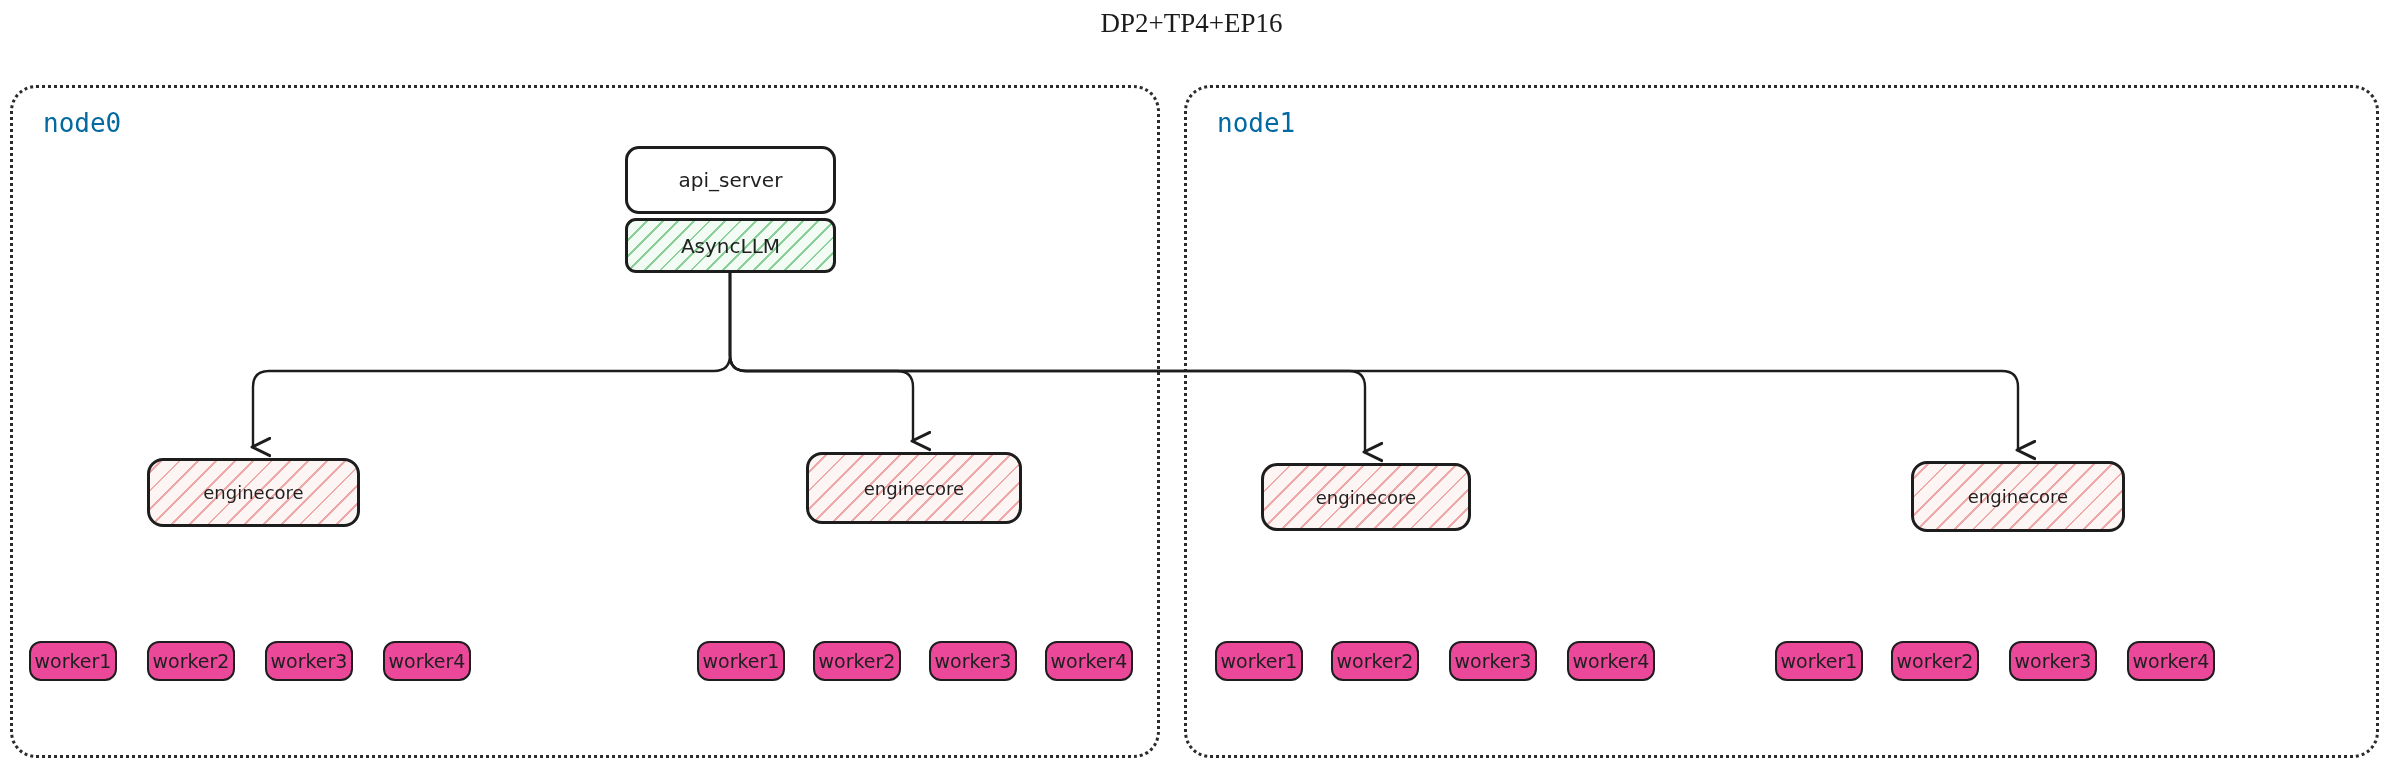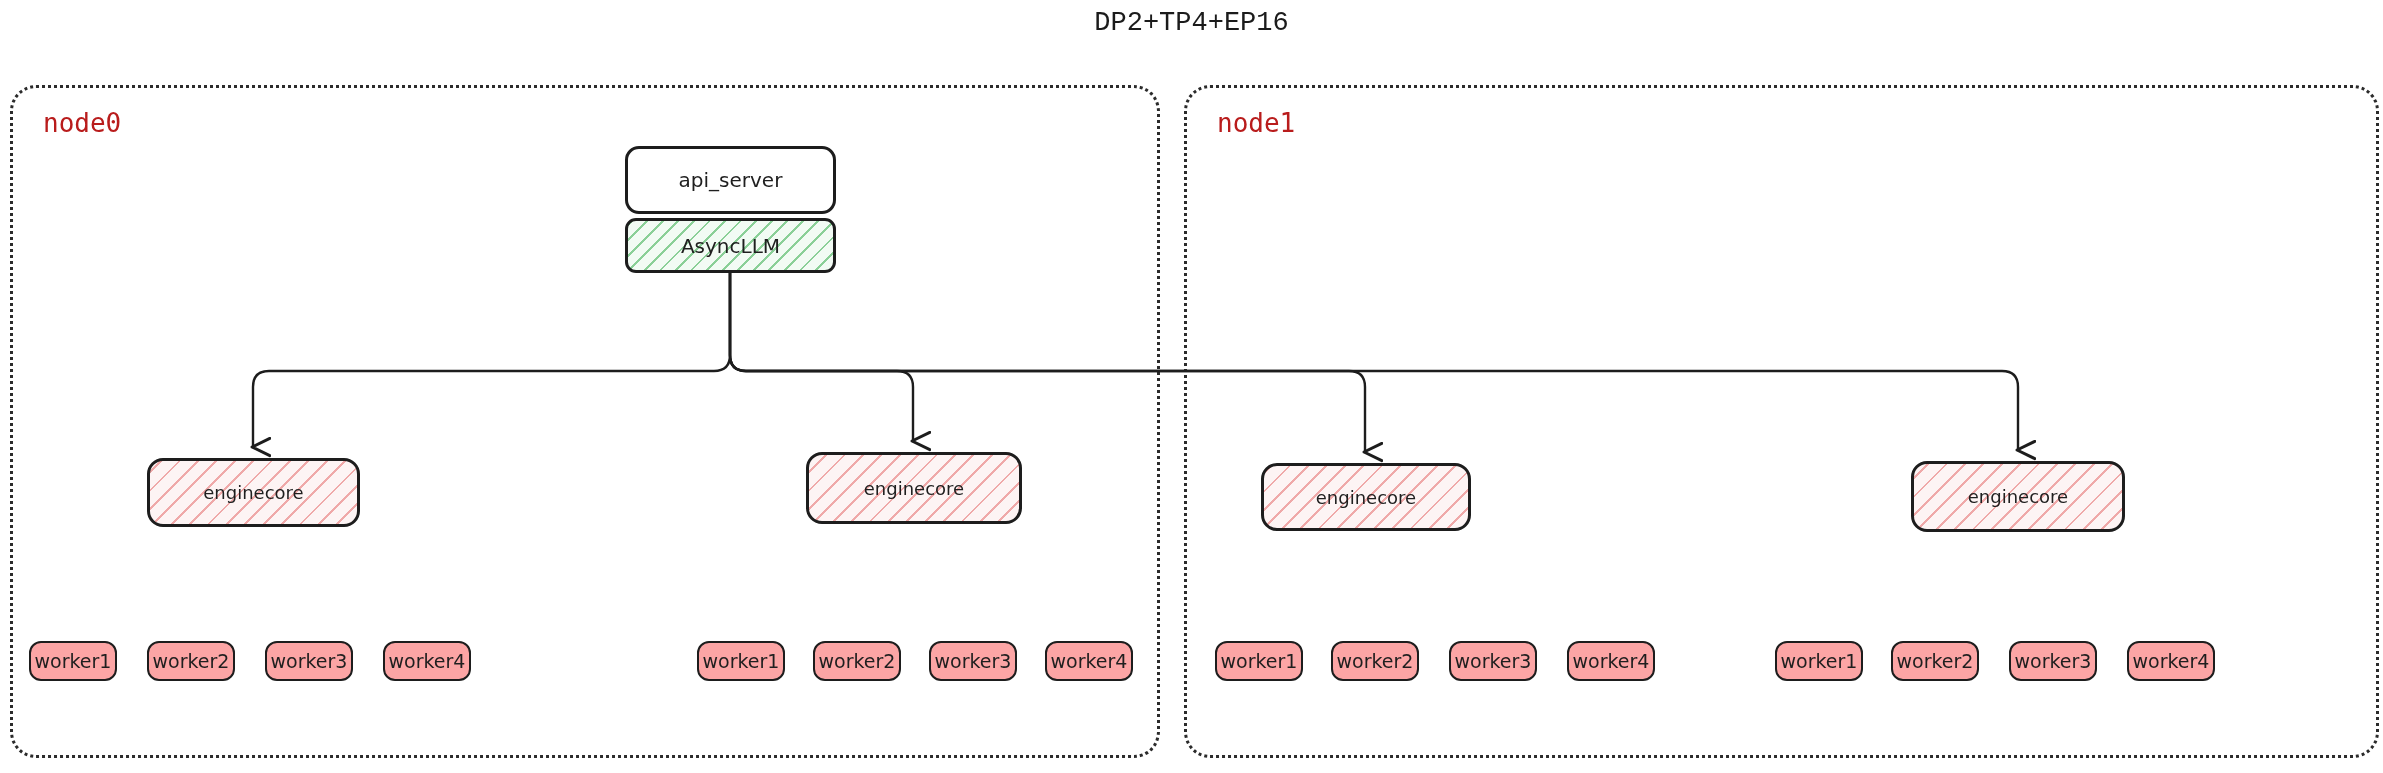--- a/index.html
+++ b/index.html
@@ -25,40 +25,40 @@
     height: 773px;
     pointer-events: none;
   }
 
   .diagram-title {
     position: absolute;
     left: 0;
     top: 8px;
     width: 2383px;
     text-align: center;
-    font-family: Liberation Mono, monospace;
+    font-family: Liberation Serif, serif;
     font-size: 27px;
     color: #1b1b1b;
     letter-spacing: 0px;
   }
 
   .node-group {
     position: absolute;
     border: 3px dotted #2b2b2b;
     border-radius: 26px;
     box-sizing: border-box;
     background: transparent;
   }
   .node-group-label {
     position: absolute;
     left: 30px;
     top: 20px;
     font-family: "DejaVu Sans Mono", monospace;
     font-size: 26px;
-    color: #b91c1c;
+    color: #0369a1;
   }
 
   .box {
     position: absolute;
     box-sizing: border-box;
     display: flex;
     align-items: center;
     justify-content: center;
     color: #1f1f1f;
     background: #ffffff;
@@ -97,21 +97,21 @@
        rgba(236, 150, 150, 0.8) 2px,
        rgba(255,255,255,0) 2px,
        rgba(255,255,255,0) 13px);
     align-items: center;
   }
 
   .box-worker {
     border: 2.5px solid #1d1d1d;
     border-radius: 12px;
     font-size: 19px;
-    background: #fca5a5;
+    background: #ec4899;
     z-index: 3;
   }
 </style>
 </head>
 <body>
 
 <div id="canvas">
 
   <div class="diagram-title">DP2+TP4+EP16</div>
 

